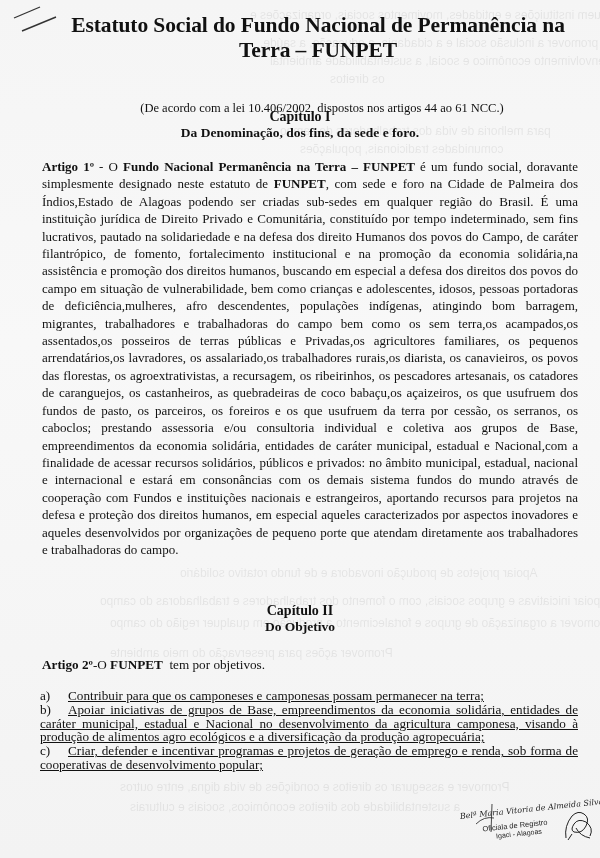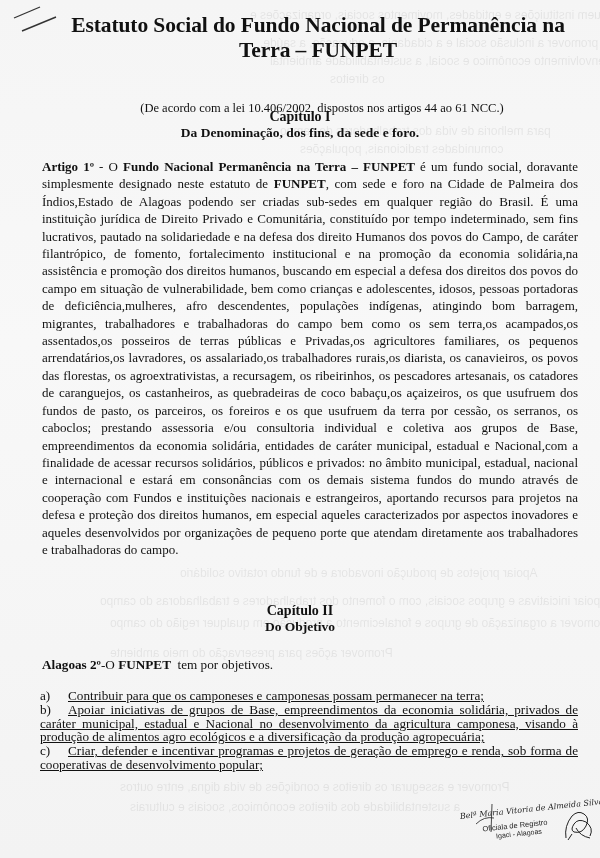--- a/index.html
+++ b/index.html
@@ -183,25 +183,25 @@
     <div class="sub">Da Denominação, dos fins, da sede e foro.</div>
   </div>
 
   <p class="body-text art1"><b>Artigo 1º</b><span> - O </span><b>Fundo Nacional Permanência na Terra – FUNPET</b><span> é um fundo social, doravante simplesmente designado neste estatuto de </span><b>FUNPET</b><span>, com sede e foro na Cidade de Palmeira dos Índios,Estado de  Alagoas podendo ser  criadas sub-sedes em qualquer região do Brasil. É uma instituição jurídica de Direito Privado e Comunitária, constituído por tempo indeterminado, sem fins lucrativos, pautado na solidariedade e na defesa dos direito Humanos dos povos do Campo, de caráter filantrópico, de fomento, fortalecimento institucional e  na promoção da economia solidária,na assistência e promoção dos direitos humanos, buscando em especial a defesa dos direitos dos povos do campo em situação  de vulnerabilidade, bem como crianças e adolescentes, idosos, pessoas portadoras de deficiência,mulheres, afro descendentes, populações indígenas, atingindo bom barragem, migrantes, trabalhadores e trabalhadoras do campo bem como os sem terra,os acampados,os assentados,os posseiros de terras públicas e Privadas,os agricultores familiares, os pequenos  arrendatários,os lavradores, os  assalariado,os trabalhadores rurais,os diarista, os canavieiros, os povos das florestas, os agroextrativistas, a recursagem, os ribeirinhos, os pescadores artesanais, os catadores de caranguejos, os castanheiros, as quebradeiras de coco babaçu,os açaizeiros, os que usufruem dos fundos de pasto, os parceiros, os foreiros  e os que usufruem da terra por cessão, os serranos, os caboclos; prestando assessoria e/ou consultoria individual e coletiva aos grupos de Base, empreendimentos da economia solidária, entidades de caráter municipal, estadual e Nacional,com a finalidade de acessar recursos solidários, públicos e privados: no âmbito municipal, estadual, nacional e  internacional e estará em consonâncias com os demais sistema fundos do mundo através de cooperação com Fundos e instituições nacionais e estrangeiros, aportando recursos para projetos na defesa e proteção dos direitos humanos, em especial aqueles caracterizados por aspectos inovadores e aqueles desenvolvidos por organizações de pequeno porte que atendam diretamente aos trabalhadores e trabalhadoras do campo.</span></p>
 
   <div class="chapter ch2">
     <div class="heading">Capítulo II</div>
     <div class="sub">Do Objetivo</div>
   </div>
 
-  <p class="art2"><b>Alagoas 2º</b><span>-O </span><b>FUNPET</b><span style="white-space:pre;">  tem por objetivos.</span></p>
+  <p class="art2"><b>Artigo 2º</b><span>-O </span><b>FUNPET</b><span style="white-space:pre;">  tem por objetivos.</span></p>
 
   <div class="list">
     <div class="item"><span class="letter">a)</span><span>Contribuir para que os camponeses e camponesas possam permanecer na terra;</span></div>
-    <div class="item"><span class="letter">b)</span><span>Apoiar iniciativas de grupos de Base, empreendimentos da economia solidária, privados de caráter municipal, estadual e Nacional no desenvolvimento da agricultura camponesa, visando à produção de alimentos agro ecológicos e a diversificação da produção agropecuária;</span></div>
+    <div class="item"><span class="letter">b)</span><span>Apoiar iniciativas de grupos de Base, empreendimentos da economia solidária, entidades de caráter municipal, estadual e Nacional no desenvolvimento da agricultura camponesa, visando à produção de alimentos agro ecológicos e a diversificação da produção agropecuária;</span></div>
     <div class="item"><span class="letter">c)</span><span>Criar, defender e incentivar programas e projetos de geração de emprego e renda, sob forma de cooperativas de desenvolvimento popular;</span></div>
   </div>
 
   <svg class="sig-line" viewBox="0 0 60 40">
     <path d="M28 2 L27 30 M12 22 Q20 14 30 16" stroke="#333" stroke-width="0.9" fill="none"></path>
   </svg>
 
   <div class="stamp">
     <div class="name">Belª Maria Vitoria de Almeida Silva</div>
     <div class="role">Oficiala de Registro</div>

